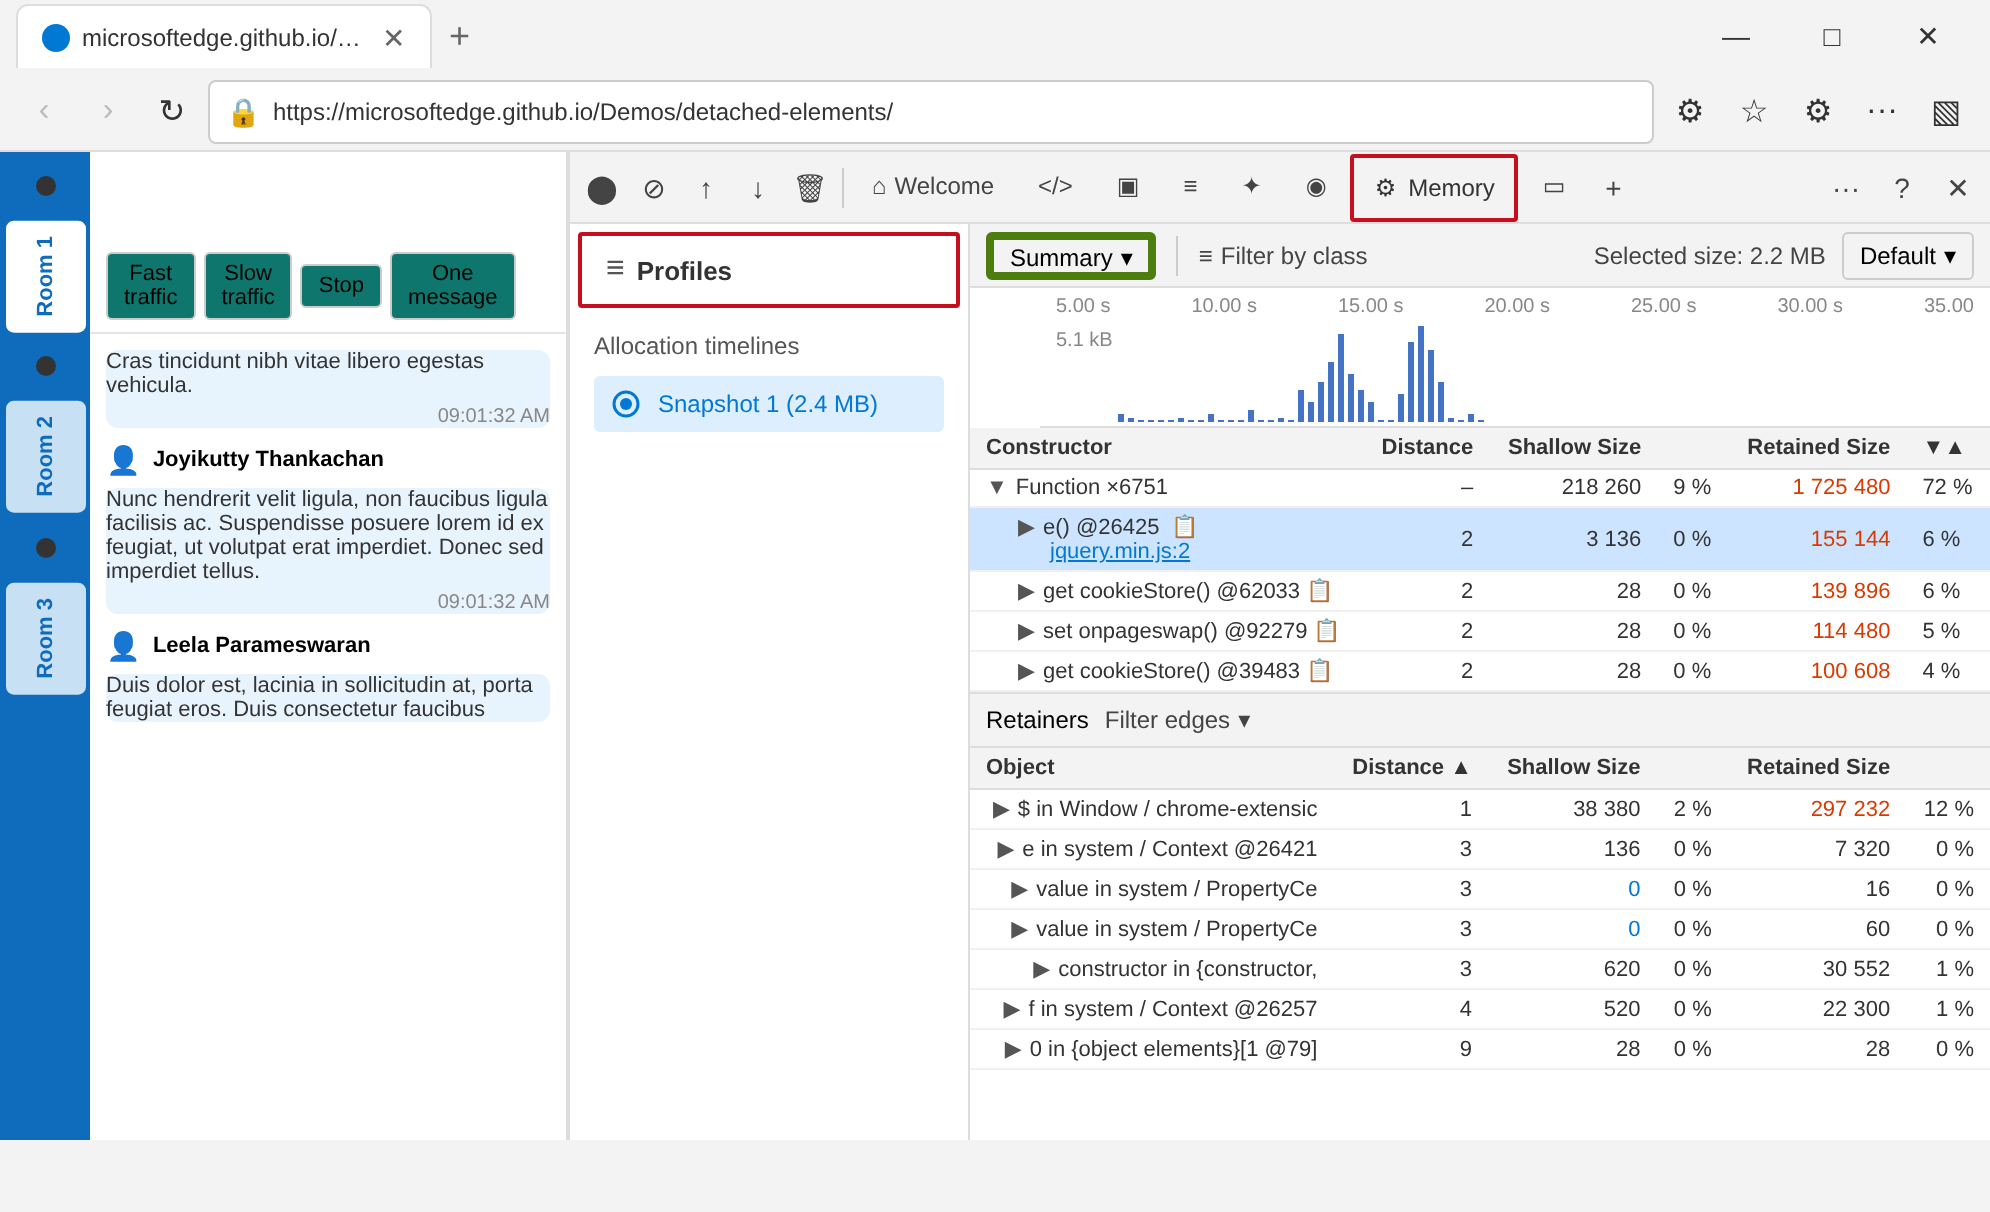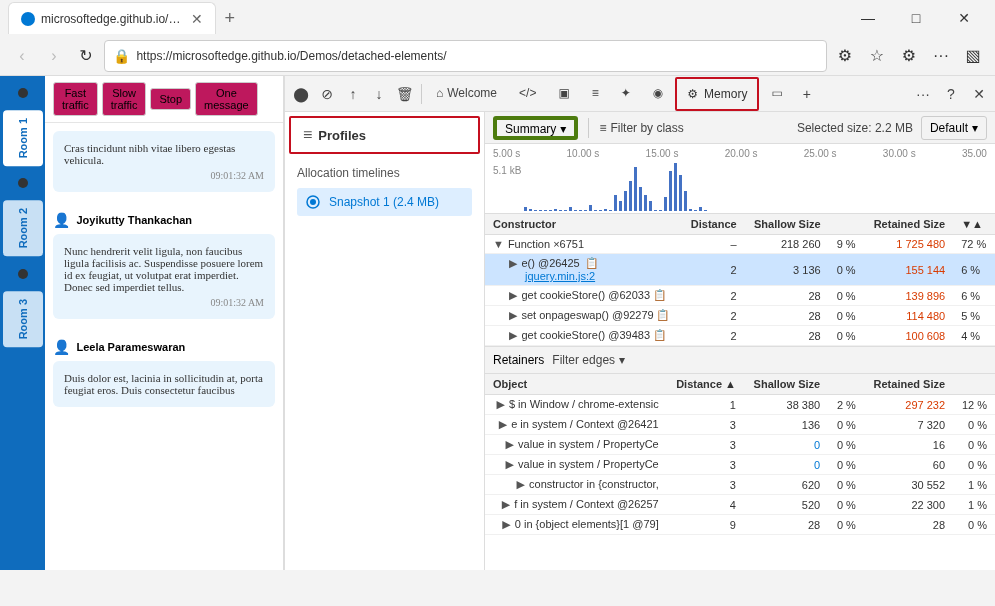--- a/index.html
+++ b/index.html
@@ -26,25 +26,25 @@
 
     
     .main-area { display: flex; height: calc(606px - 112px); }
 
     
     .chat-panel { width: 285px; background: #fff; border-right: 1px solid #ddd; display: flex; flex-direction: column; overflow: hidden; }
     .room-sidebar { width: 45px; background: #0f6cbd; display: flex; flex-direction: column; align-items: center; flex-shrink: 0; }
 
     
     .controls-bar { display: flex; align-items: center; padding: 6px 8px; gap: 4px; border-bottom: 1px solid #e5e5e5; background: #fff; }
-    .ctrl-btn { padding: 4px 8px; font-size: 11px; background: #be185d; border: 1px solid #ccc; border-radius: 3px; cursor: pointer; white-space: nowrap; }
+    .ctrl-btn { padding: 4px 8px; font-size: 11px; background: #0f766e; border: 1px solid #ccc; border-radius: 3px; cursor: pointer; white-space: nowrap; margin-top: 44px; }
 
     
     .chat-messages { flex: 1; overflow-y: auto; padding: 8px; }
-    .message-bubble { background: #e8f4fd; border-radius: 6px; padding: 11px; margin-bottom: 20px; font-size: 11px; color: #333; font-family: Liberation Serif, serif; }
+    .message-bubble { background: #e8f4fd; border-radius: 6px; padding: 0; margin-bottom: 8px; font-size: 11px; color: #333; }
     .message-time { text-align: right; font-size: 10px; color: #888; margin-top: 4px; }
     .user-header { display: flex; align-items: center; gap: 6px; margin-bottom: 6px; font-size: 11px; font-weight: 600; }
     .user-icon { color: #555; font-size: 14px; }
     .room-item { width: 40px; margin: 8px 0; background: #c8e0f4; border-radius: 4px; display: flex; align-items: center; justify-content: center; cursor: pointer; writing-mode: vertical-rl; text-orientation: mixed; transform: rotate(180deg); padding: 8px 4px; font-size: 11px; font-weight: 600; color: #0f6cbd; }
     .room-item.active { background: #fff; color: #0f6cbd; }
 
     
     .devtools { flex: 1; background: #fff; display: flex; flex-direction: column; overflow: hidden; }
     .devtools-toolbar { display: flex; align-items: center; height: 36px; background: #f3f3f3; border-bottom: 1px solid #ddd; padding: 0 4px; gap: 2px; }
     .dt-btn { width: 24px; height: 24px; display: flex; align-items: center; justify-content: center; cursor: pointer; border-radius: 3px; color: #444; font-size: 14px; }
@@ -69,21 +69,21 @@
 
     
     .memory-main { flex: 1; display: flex; flex-direction: column; overflow: hidden; }
     .memory-top-bar { display: flex; align-items: center; height: 32px; border-bottom: 1px solid #ddd; padding: 0 8px; gap: 8px; background: #f3f3f3; }
     .summary-btn { padding: 0 8px; height: 24px; background: #f3f3f3; border: 4px solid #4d7c0f; border-radius: 3px; cursor: pointer; font-size: 12px; display: flex; align-items: flex-end; gap: 4px; }
     .filter-btn { display: flex; align-items: center; gap: 4px; font-size: 12px; color: #444; cursor: pointer; }
     .selected-size { font-size: 12px; color: #444; margin-left: auto; }
     .default-btn { padding: 0 8px; height: 24px; background: #f3f3f3; border: 1px solid #ccc; border-radius: 3px; cursor: pointer; font-size: 12px; display: flex; align-items: center; gap: 4px; }
 
     
-    .timeline-chart { height: 70px; border-bottom: 1px solid #ddd; background: #fff; position: relative; overflow: hidden; padding: 4px 8px; }
+    .timeline-chart { height: 70px; border-bottom: 1px solid #ddd; background: #fff; position: relative; overflow: hidden; padding: 4px 8px; margin-left: 35px; }
     .timeline-labels { display: flex; justify-content: space-between; font-size: 10px; color: #888; margin-bottom: 2px; }
     .timeline-canvas { position: relative; height: 50px; background: #fff; }
     .y-label { position: absolute; left: 0; top: 4px; font-size: 10px; color: #888; }
     .chart-bars { position: absolute; left: 30px; right: 0; top: 0; bottom: 0; display: flex; align-items: flex-end; }
     .chart-bar { background: #4472c4; width: 3px; margin: 0 1px; }
 
     
     .data-table-area { flex: 1; overflow-y: auto; }
     .data-table { width: 100%; border-collapse: collapse; font-size: 11px; }
     .data-table th { background: #f3f3f3; border-bottom: 1px solid #ddd; padding: 4px 8px; text-align: left; font-weight: 600; color: #333; white-space: nowrap; position: sticky; top: 0; z-index: 1; }

